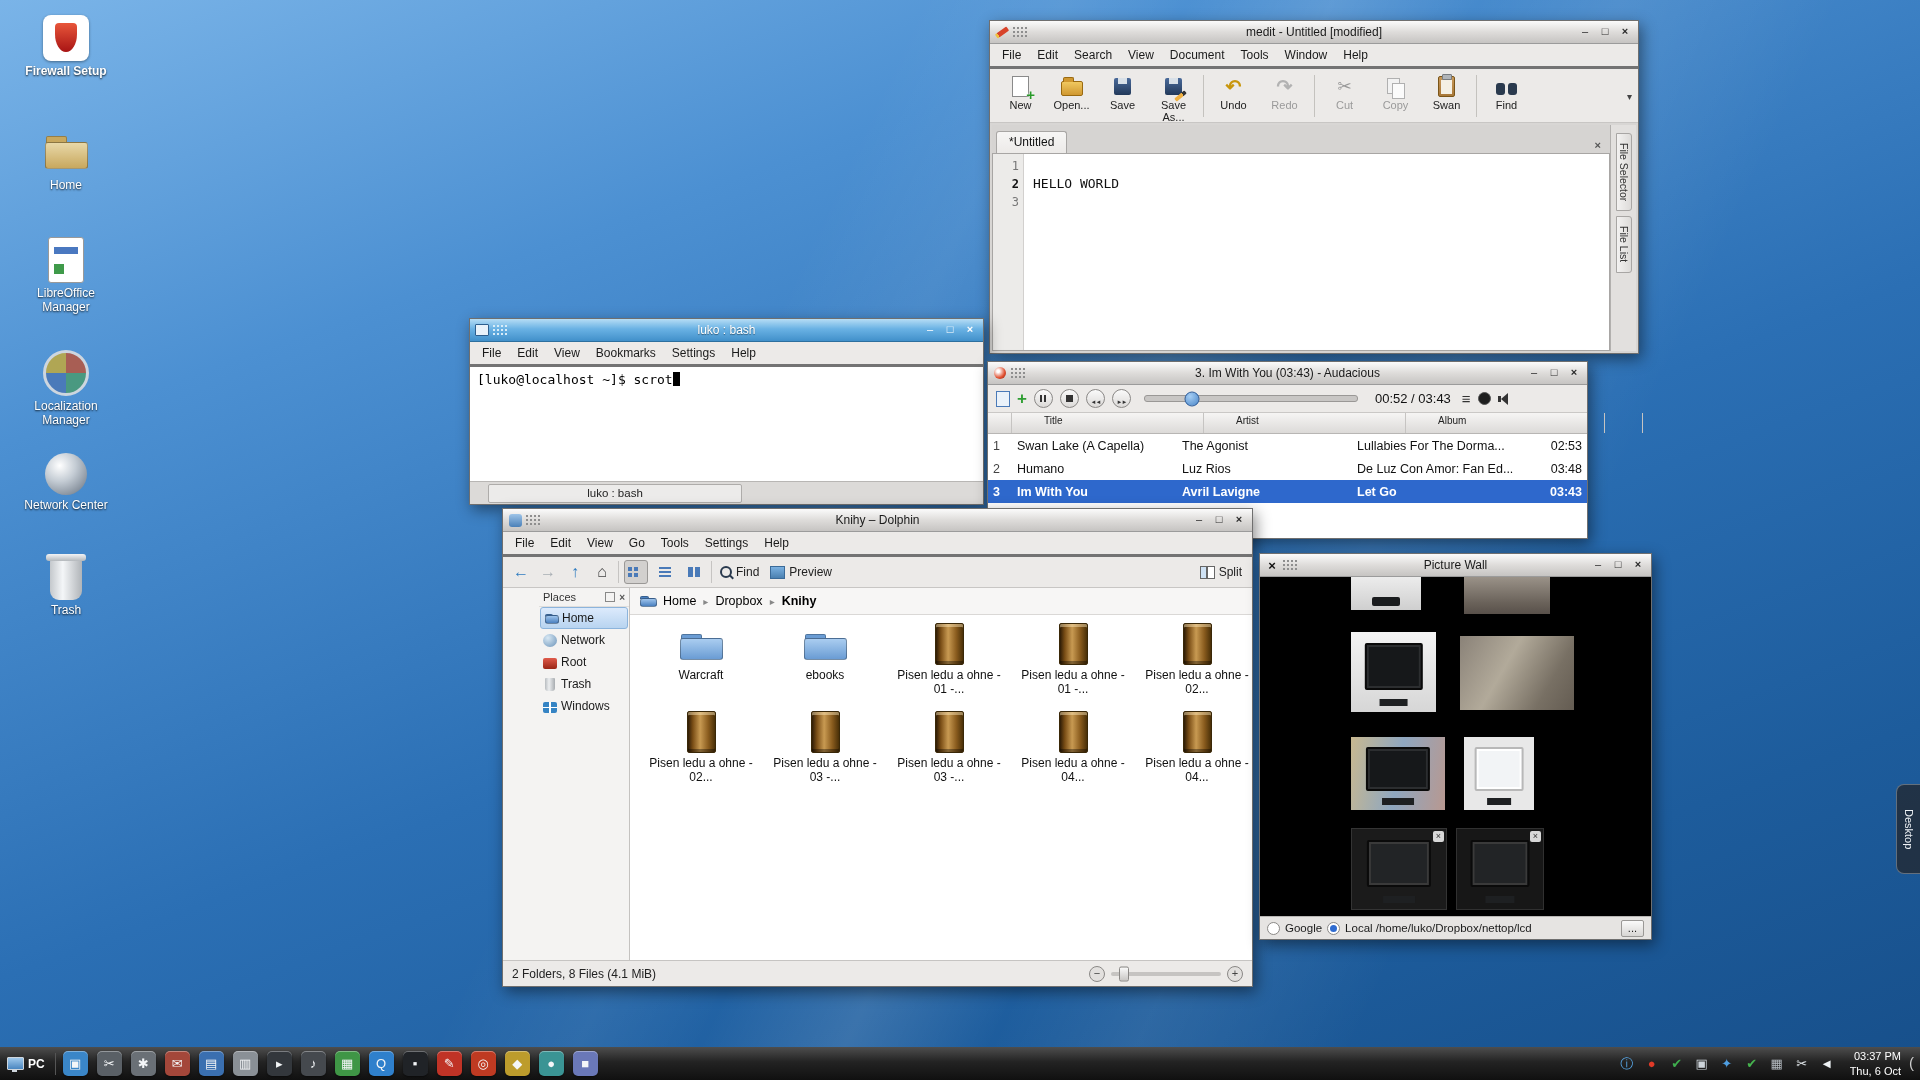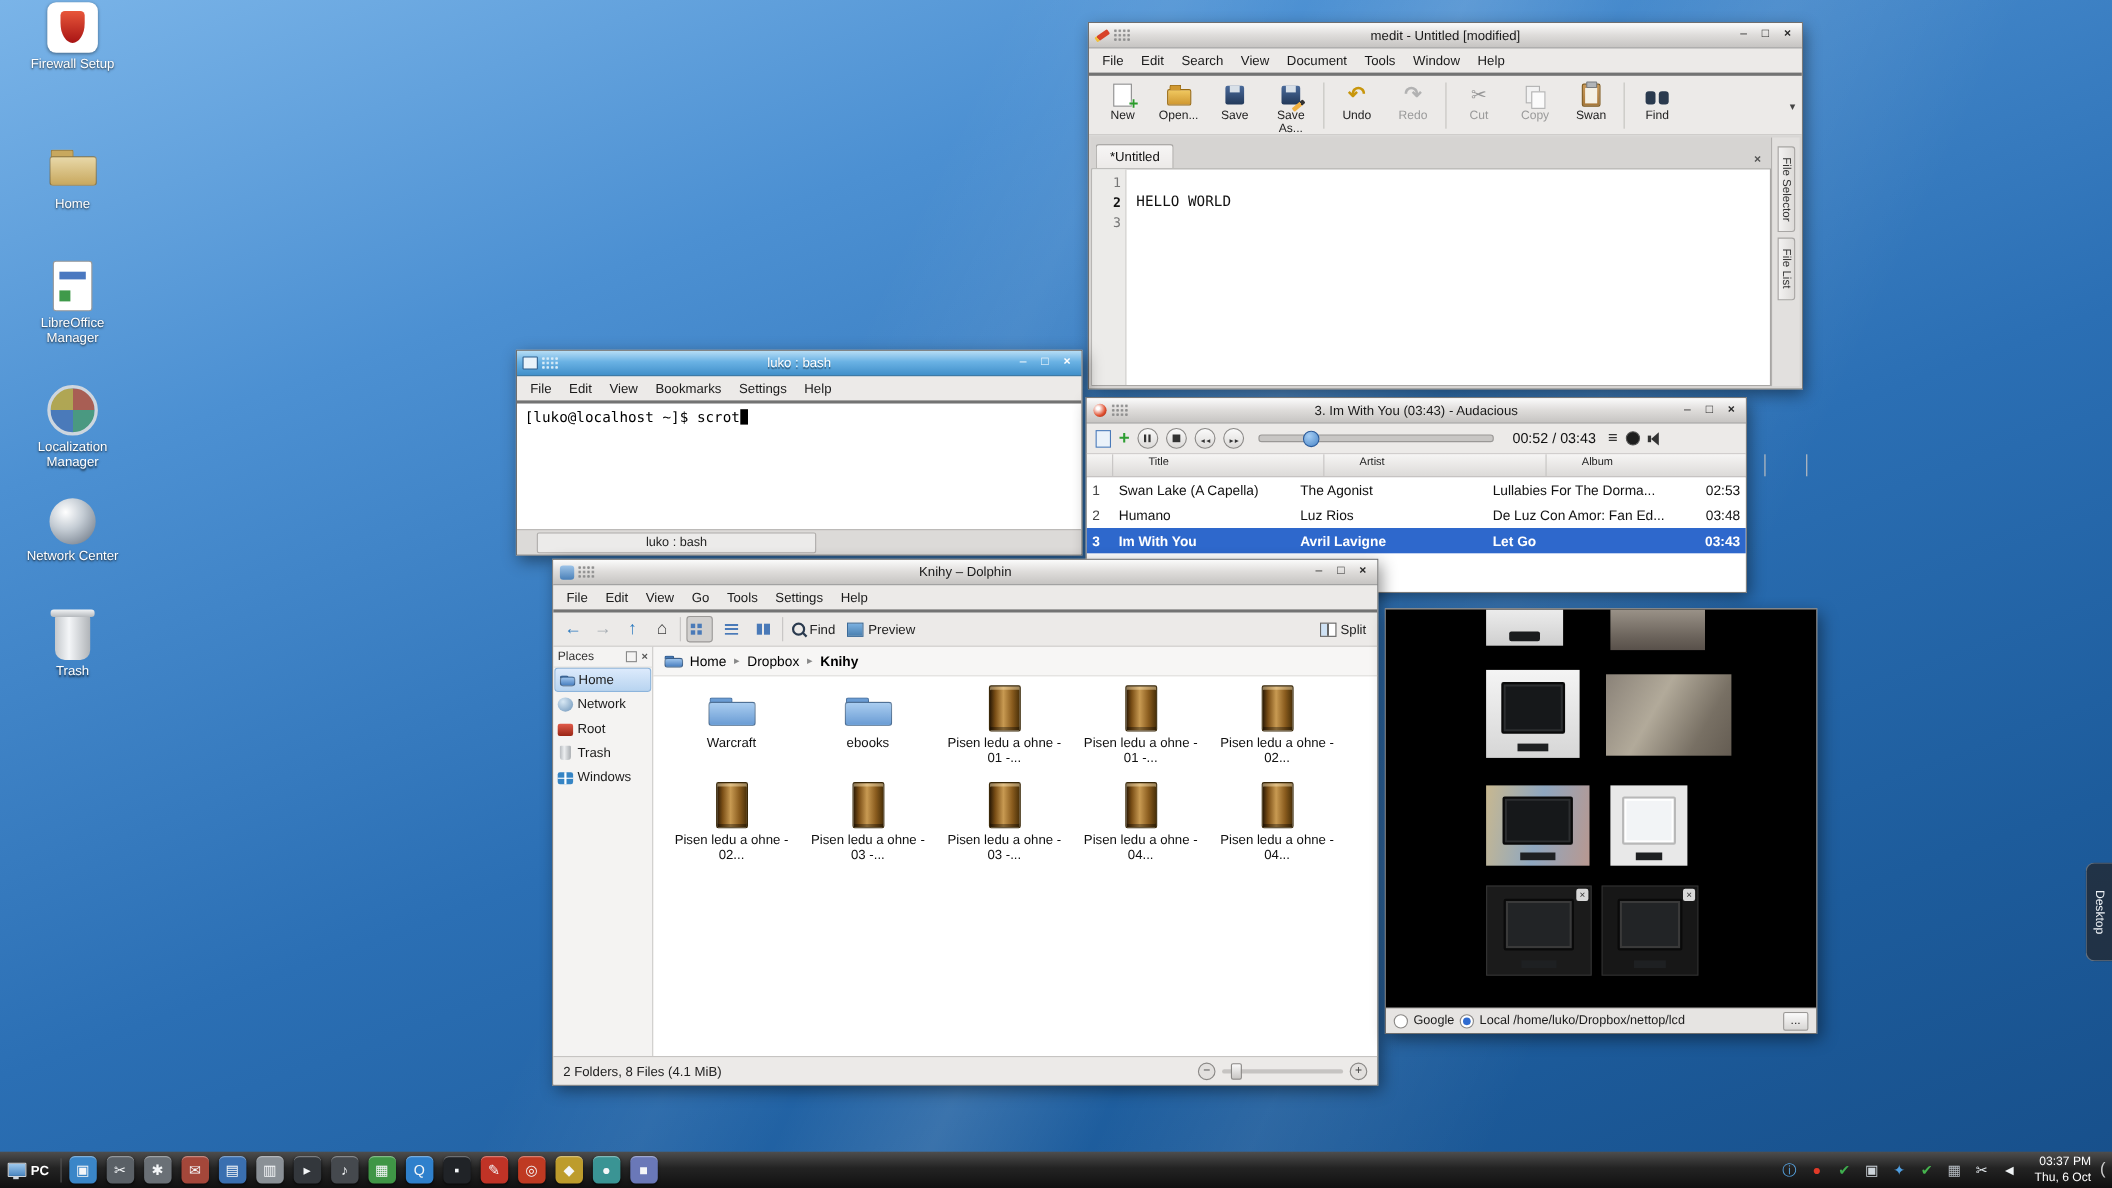--- a/index.html
+++ b/index.html
@@ -145,21 +145,21 @@
   .vg{width:4px;height:4px;background:#4a7ab8;box-shadow:6px 0 0 #4a7ab8,0 6px 0 #4a7ab8,6px 6px 0 #4a7ab8;margin:-6px 6px 0 -6px;}
   .vd{width:12px;height:10px;background:repeating-linear-gradient(to bottom,#4a7ab8 0 2px,transparent 2px 4px);}
   .vc{width:12px;height:10px;background:linear-gradient(90deg,#4a7ab8 0 5px,transparent 5px 7px,#4a7ab8 7px 12px);}
   .tool-lab{display:flex;align-items:center;font-size:12px;color:#222;padding:0 3px;}
   .ic-mag{width:8px;height:8px;border:2px solid #2a3a4e;border-radius:50%;position:relative;margin-right:4px;}
   .ic-mag::after{content:"";position:absolute;width:5px;height:2px;background:#2a3a4e;transform:rotate(45deg);right:-4px;bottom:-2px;}
   .ic-prevw{width:13px;height:11px;background:linear-gradient(#7ab0e0,#44780a8);background:linear-gradient(#7ab0e0,#4a80b0);border:1px solid #3a6a98;margin-right:4px;}
   .ic-split{width:13px;height:11px;border:1px solid #666;background:linear-gradient(90deg,#cfe2f4 0 5px,#666 5px 7px,#fff 7px 13px);margin-right:4px;}
   .split-right{margin-left:auto;}
   .dp-main{flex:1;display:flex;min-height:0;}
-  .dp-places{width:90px;background:#f4f3f2;border-right:1px solid #c4c2c0;display:flex;flex-direction:column;font-size:12px;flex:none;}
+  .dp-places{width:90px;background:#f4f3f2;border-right:1px solid #c4c2c0;display:flex;flex-direction:column;font-size:12px;flex:none;padding-left:36px;}
   .dp-places-head{display:flex;align-items:center;padding:3px 4px;color:#333;font-size:11px;border-bottom:1px solid #e0dedc;}
   .pl-float{width:8px;height:8px;border:1px solid #888;margin-left:auto;}
   .pl-x{font-size:10px;color:#555;margin-left:4px;}
   .pl-x::before{content:"×";font-weight:bold;}
   .place{display:flex;align-items:center;gap:4px;padding:4px 4px;color:#1a1a1a;}
   .place.selected{background:linear-gradient(#dceafc,#b8d4f0);border:1px solid #8cb4dc;border-radius:3px;margin:0 1px;padding:3px 3px;}
   .pl-ic{width:14px;height:13px;flex:none;position:relative;}
   .pl-home{--fc1:#9ec4ec;--fc2:#4a80c0;}
   .pl-net{border-radius:50%;background:radial-gradient(circle at 35% 30%,#d8e8f4,#6a92b8);}
   .pl-root{background:linear-gradient(#e05a4a,#9a2616);border-radius:2px;height:11px!important;margin-top:2px;}
@@ -219,21 +219,21 @@
   .tb-launch{width:25px;height:25px;border-radius:5px;display:flex;align-items:center;justify-content:center;color:#f4f6f8;font-size:13px;box-shadow:inset 0 1px 0 rgba(255,255,255,.35),0 1px 2px rgba(0,0,0,.5);}
   .tb-spacer{flex:1;}
   .tb-tray{display:flex;align-items:center;gap:7px;margin-right:8px;}
   .tray-ic{width:18px;text-align:center;font-size:13px;line-height:18px;}
   .tb-clock{text-align:right;color:#fff;font-size:11px;line-height:1.35;margin:0 6px;white-space:nowrap;}
   .tb-collapse{color:#ccc;font-size:15px;padding:0 6px 2px 2px;}
 </style>
 </head>
 <body>
 
-<div class="dicon" style="top:2px;">
+<div class="dicon" style="top:15px;font-weight:bold;">
   <div class="dicon-img ic-firewall"></div>
   <div class="dicon-label">Firewall Setup</div>
 </div>
 <div class="dicon" style="top:129px;">
   <div class="dicon-img foldr ic-homefold"></div>
   <div class="dicon-label">Home</div>
 </div>
 <div class="dicon" style="top:236px;">
   <div class="dicon-img ic-lomgr"></div>
   <div class="dicon-label">LibreOffice Manager</div>
@@ -625,20 +625,32 @@
       <div class="zbtn">−</div>
       <div class="ztrack">
           <div class="zhandle"></div>
         </div>
       <div class="zbtn">+</div>
     </div>
   </div>
 </div>
 
 <div class="window" id="picturewall">
+  <div class="titlebar">
+    <div class="app-ic">
+        <div class="pw-ic"></div>
+      </div>
+    <div class="drag-dots"></div>
+    <div class="title">Picture Wall</div>
+    <div class="win-buttons">
+      <div class="win-btn btn-min"></div>
+      <div class="win-btn btn-max"></div>
+      <div class="win-btn btn-close"></div>
+    </div>
+  </div>
   <div class="pw-content">
     <div class="thumb" id="th1"></div>
     <div class="thumb" id="th2"></div>
     <div class="thumb mon" id="th3"></div>
     <div class="thumb" id="th4"></div>
     <div class="thumb mon" id="th5"></div>
     <div class="thumb mon mon-light" id="th6"></div>
     <div class="thumb mon" id="th7">
       <div class="thumb-close"></div>
     </div>

